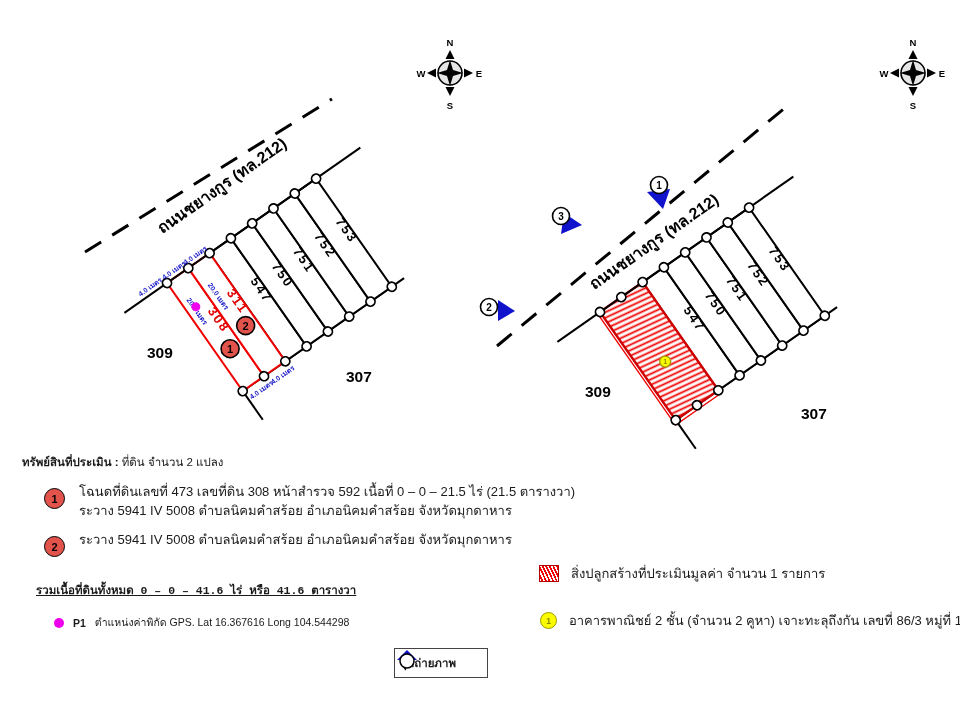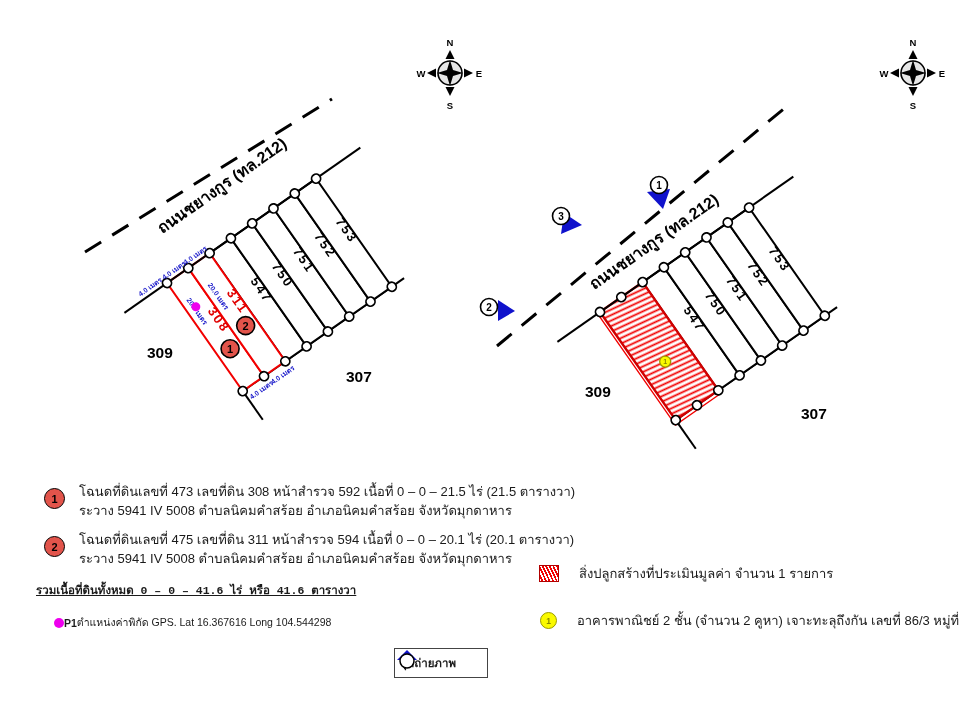--- a/index.html
+++ b/index.html
@@ -14,33 +14,33 @@
   .hdr{font-size:11.5px;font-weight:bold;}
   .hdr-rest{font-size:11.5px;font-weight:normal;}
   .item-row{display:flex;align-items:flex-start;gap:14px;}
   .num-badge{
     width:19px;height:19px;border-radius:50%;
     background:#e2544b;border:1.6px solid #000;
     display:flex;align-items:center;justify-content:center;
     font-size:11px;font-weight:bold;color:#000;flex:0 0 auto;margin-top:6px;
   }
   .total-line{font-size:11.5px;font-weight:bold;text-decoration:underline;white-space:nowrap;font-family:Liberation Mono, monospace;}
-  .gps-row{display:flex;align-items:center;font-size:10.5px;white-space:nowrap;}
+  .gps-row{display:flex;align-items:center;gap:9px;font-size:10.5px;white-space:nowrap;}
   .gps-dot{width:10px;height:10px;border-radius:50%;background:#ee00ee;flex:0 0 auto;}
   .gps-b{font-weight:bold;}
   .photo-legend{
     width:94px;height:30px;border:1.5px solid #444;background:#fff;
     display:flex;align-items:center;gap:5px;padding-left:5px;box-sizing:border-box;
     font-size:11.5px;font-weight:bold;white-space:nowrap;
   }
   .swatch{
     width:20px;height:17px;border:1.6px solid #b00000;box-sizing:border-box;flex:0 0 auto;
     background:repeating-linear-gradient(65deg,#ffffff 0 1.5px,#f20000 1.5px 3.2px);
   }
-  .legend-row{display:flex;align-items:center;gap:20px;}
+  .legend-row{display:flex;align-items:center;gap:12px;}
   .ybadge{
     width:15px;height:15px;border-radius:50%;background:#fafa00;border:1.4px solid #9a9a00;
     display:flex;align-items:center;justify-content:center;
     font-size:8.5px;font-weight:bold;color:#8a8a00;flex:0 0 auto;
   }
 </style>
 </head>
 <body>
 
 <div class="page">
@@ -209,33 +209,35 @@
         <text x="-7" y="-3.2" text-anchor="middle" font-size="10" font-weight="bold">3</text>
       </g>
       <g transform="translate(500,310)">
         <polygon points="-2,-10 15,1 -2,11" fill="#1012cc"></polygon>
         <circle cx="-11" cy="-3" r="8.5" fill="#fff" stroke="#000" stroke-width="1.6"></circle>
         <text x="-11" y="0.8" text-anchor="middle" font-size="10" font-weight="bold">2</text>
       </g>
     </g>
   </svg>
 
+  <div class="abs" style="left:22px;top:452px;">
+    <span class="hdr">ทรัพย์สินที่ประเมิน :</span><span class="hdr-rest"> ที่ดิน จำนวน 2 แปลง</span>
+  </div>
 
   <div class="abs item-row" style="left:44px;top:482px;">
     <div class="num-badge">1</div>
     <div>
       <div class="thai">โฉนดที่ดินเลขที่ 473 เลขที่ดิน 308 หน้าสำรวจ 592 เนื้อที่ 0 – 0 – 21.5 ไร่ (21.5 ตารางวา)</div>
       <div class="thai">ระวาง 5941 IV 5008 ตำบลนิคมคำสร้อย อำเภอนิคมคำสร้อย จังหวัดมุกดาหาร</div>
     </div>
   </div>
 
   <div class="abs item-row" style="left:44px;top:530px;">
     <div class="num-badge">2</div>
     <div>
-      <div class="thai">โฉนดที่ดินเลขที่ 475 เลขที่ดิน 311 หน้าสำรวจ 594 เนื้อที่ 0 – 0 – 20.1 ไร่ (20.1 ตารางวา)</div>
       <div class="thai">ระวาง 5941 IV 5008 ตำบลนิคมคำสร้อย อำเภอนิคมคำสร้อย จังหวัดมุกดาหาร</div>
     </div>
   </div>
 
   <div class="abs total-line" style="left:36px;top:581px;">รวมเนื้อที่ดินทั้งหมด  0 – 0 – 41.6 ไร่ หรือ 41.6 ตารางวา</div>
 
   <div class="abs gps-row" style="left:54px;top:614px;">
     <div class="gps-dot"></div>
     <span class="gps-b">P1</span>
     <span>ตำแหน่งค่าพิกัด GPS.  Lat 16.367616  Long 104.544298</span>

